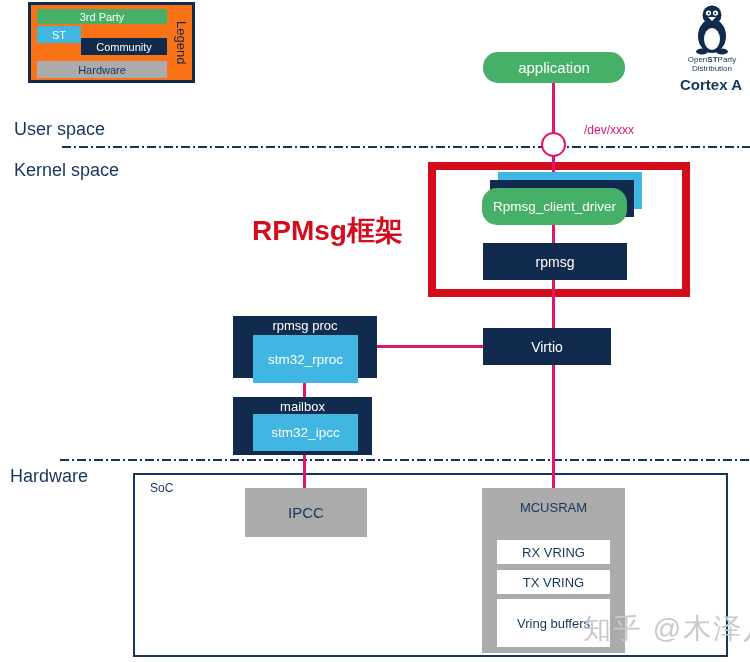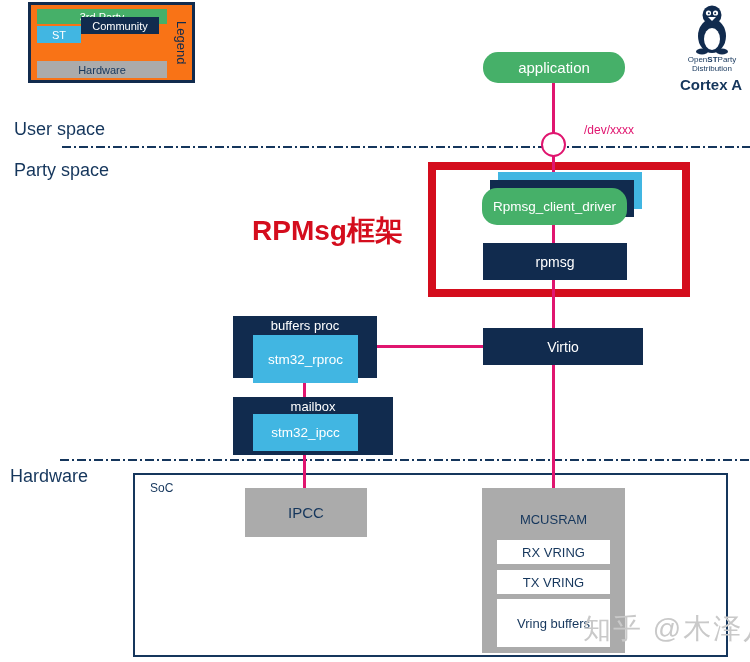--- a/index.html
+++ b/index.html
@@ -54,21 +54,21 @@
   .watermark{left:583px;top:610px;font-size:28px;color:var(--watermark);z-index:7;white-space:nowrap;letter-spacing:2px;}
 </style>
 </head>
 <body>
 
 <div class="stage">
 
   <div class="abs legend">
     <div class="cell" style="left:6px;top:4px;width:130px;height:15px;background:var(--green);color:#fff;">3rd Party</div>
     <div class="cell" style="left:6px;top:21px;width:44px;height:17px;background:var(--blue);color:#fff;">ST</div>
-    <div class="cell" style="left:50px;top:12px;width:78px;height:17px;background:var(--navy);color:#fff;">Community</div>
+    <div class="cell" style="left:50px;top:33px;width:86px;height:17px;background:var(--navy);color:#fff;">Community</div>
     <div class="cell" style="left:6px;top:56px;width:130px;height:17px;background:var(--gray);color:var(--label_navy);">Hardware</div>
     <div class="lg-title">Legend</div>
   </div>
 
   <svg class="abs" style="left:690px;top:5px;z-index:2;" width="44" height="50" viewBox="0 0 40 50">
     <ellipse cx="20" cy="31" rx="14" ry="17" fill="var(--navy)"></ellipse>
     <circle cx="20" cy="10" r="9.5" fill="var(--navy)"></circle>
     <ellipse cx="20" cy="34" rx="8" ry="11" fill="#fff"></ellipse>
     <circle cx="16.5" cy="8" r="2.6" fill="#fff"></circle>
     <circle cx="23.5" cy="8" r="2.6" fill="#fff"></circle>
@@ -79,21 +79,21 @@
     <ellipse cx="30" cy="46.5" rx="6" ry="3" fill="var(--navy)"></ellipse>
   </svg>
   <div class="abs brand-line" style="left:672px;top:55px;width:80px;font-size:8px;"><span>Open</span><b>ST</b><span>Party</span></div>
   <div class="abs brand-line" style="left:672px;top:64px;width:80px;font-size:8px;">Distribution</div>
   <div class="abs cortex">Cortex A</div>
 
   <div class="abs ctr green-box" style="left:483px;top:52px;width:142px;height:31px;font-size:15px;">application</div>
 
   <div class="abs layer-label" style="left:14px;top:119px;">User space</div>
   <div class="abs dashline" style="left:62px;top:146px;width:688px;"></div>
-  <div class="abs layer-label" style="left:14px;top:160px;">Party space</div>
+  <div class="abs layer-label" style="left:14px;top:160px;">Kernel space</div>
   <div class="abs dashline" style="left:60px;top:459px;width:690px;"></div>
   <div class="abs layer-label" style="left:10px;top:466px;">Hardware</div>
 
   <div class="abs dev-label">/dev/xxxx</div>
   <div class="abs dev-circle"></div>
 
   <div class="abs mline" style="left:552px;top:83px;width:3px;height:50px;"></div>
   <div class="abs mline" style="left:552px;top:156px;width:3px;height:87px;"></div>
   <div class="abs mline" style="left:552px;top:280px;width:3px;height:48px;"></div>
   <div class="abs mline" style="left:552px;top:365px;width:3px;height:123px;"></div>
@@ -104,38 +104,38 @@
   <div class="abs red-frame"></div>
   <div class="abs rpmsg-label">RPMsg框架</div>
 
   <div class="abs" style="left:498px;top:172px;width:144px;height:37px;background:var(--blue);z-index:4;"></div>
   <div class="abs" style="left:490px;top:180px;width:144px;height:37px;background:var(--navy);z-index:4;"></div>
   <div class="abs ctr green-box" style="left:482px;top:188px;width:145px;height:37px;font-size:13.5px;">Rpmsg_client_driver</div>
 
   <div class="abs ctr navy-box" style="left:483px;top:243px;width:144px;height:37px;font-size:14px;">rpmsg</div>
 
   <div class="abs navy-box" style="left:233px;top:316px;width:144px;height:62px;font-size:13px;text-align:center;">
-    <div style="margin-top:2px;">buffers proc</div>
+    <div style="margin-top:2px;">rpmsg proc</div>
     <div class="ctr" style="position:absolute;left:20px;top:19px;width:105px;height:48px;background:var(--blue);font-size:13.5px;">stm32_rproc</div>
   </div>
 
-  <div class="abs navy-box" style="left:233px;top:397px;width:160px;height:58px;font-size:13px;text-align:center;">
+  <div class="abs navy-box" style="left:233px;top:397px;width:139px;height:58px;font-size:13px;text-align:center;">
     <div style="margin-top:2px;">mailbox</div>
     <div class="ctr" style="position:absolute;left:20px;top:17px;width:105px;height:37px;background:var(--blue);font-size:13.5px;">stm32_ipcc</div>
   </div>
 
-  <div class="abs ctr navy-box" style="left:483px;top:328px;width:160px;height:37px;font-size:14px;">Virtio</div>
+  <div class="abs ctr navy-box" style="left:483px;top:328px;width:128px;height:37px;font-size:14px;">Virtio</div>
 
   <div class="abs soc-box"></div>
   <div class="abs soc-label">SoC</div>
 
   <div class="abs ctr gray-box" style="left:245px;top:488px;width:122px;height:49px;font-size:15px;">IPCC</div>
 
   <div class="abs gray-box" style="left:482px;top:488px;width:143px;height:165px;text-align:center;">
-    <div style="margin-top:24px;font-size:13px;">MCUSRAM</div>
+    <div style="margin-top:12px;font-size:13px;">MCUSRAM</div>
     <div class="ctr white-box" style="position:absolute;left:15px;top:52px;width:113px;height:24px;font-size:13px;">RX VRING</div>
     <div class="ctr white-box" style="position:absolute;left:15px;top:82px;width:113px;height:24px;font-size:13px;">TX VRING</div>
     <div class="ctr white-box" style="position:absolute;left:15px;top:111px;width:113px;height:48px;font-size:13px;">Vring buffers</div>
   </div>
 
   <div class="abs watermark">知乎 @木泽八</div>
 
 </div>
 
 </body></html>

